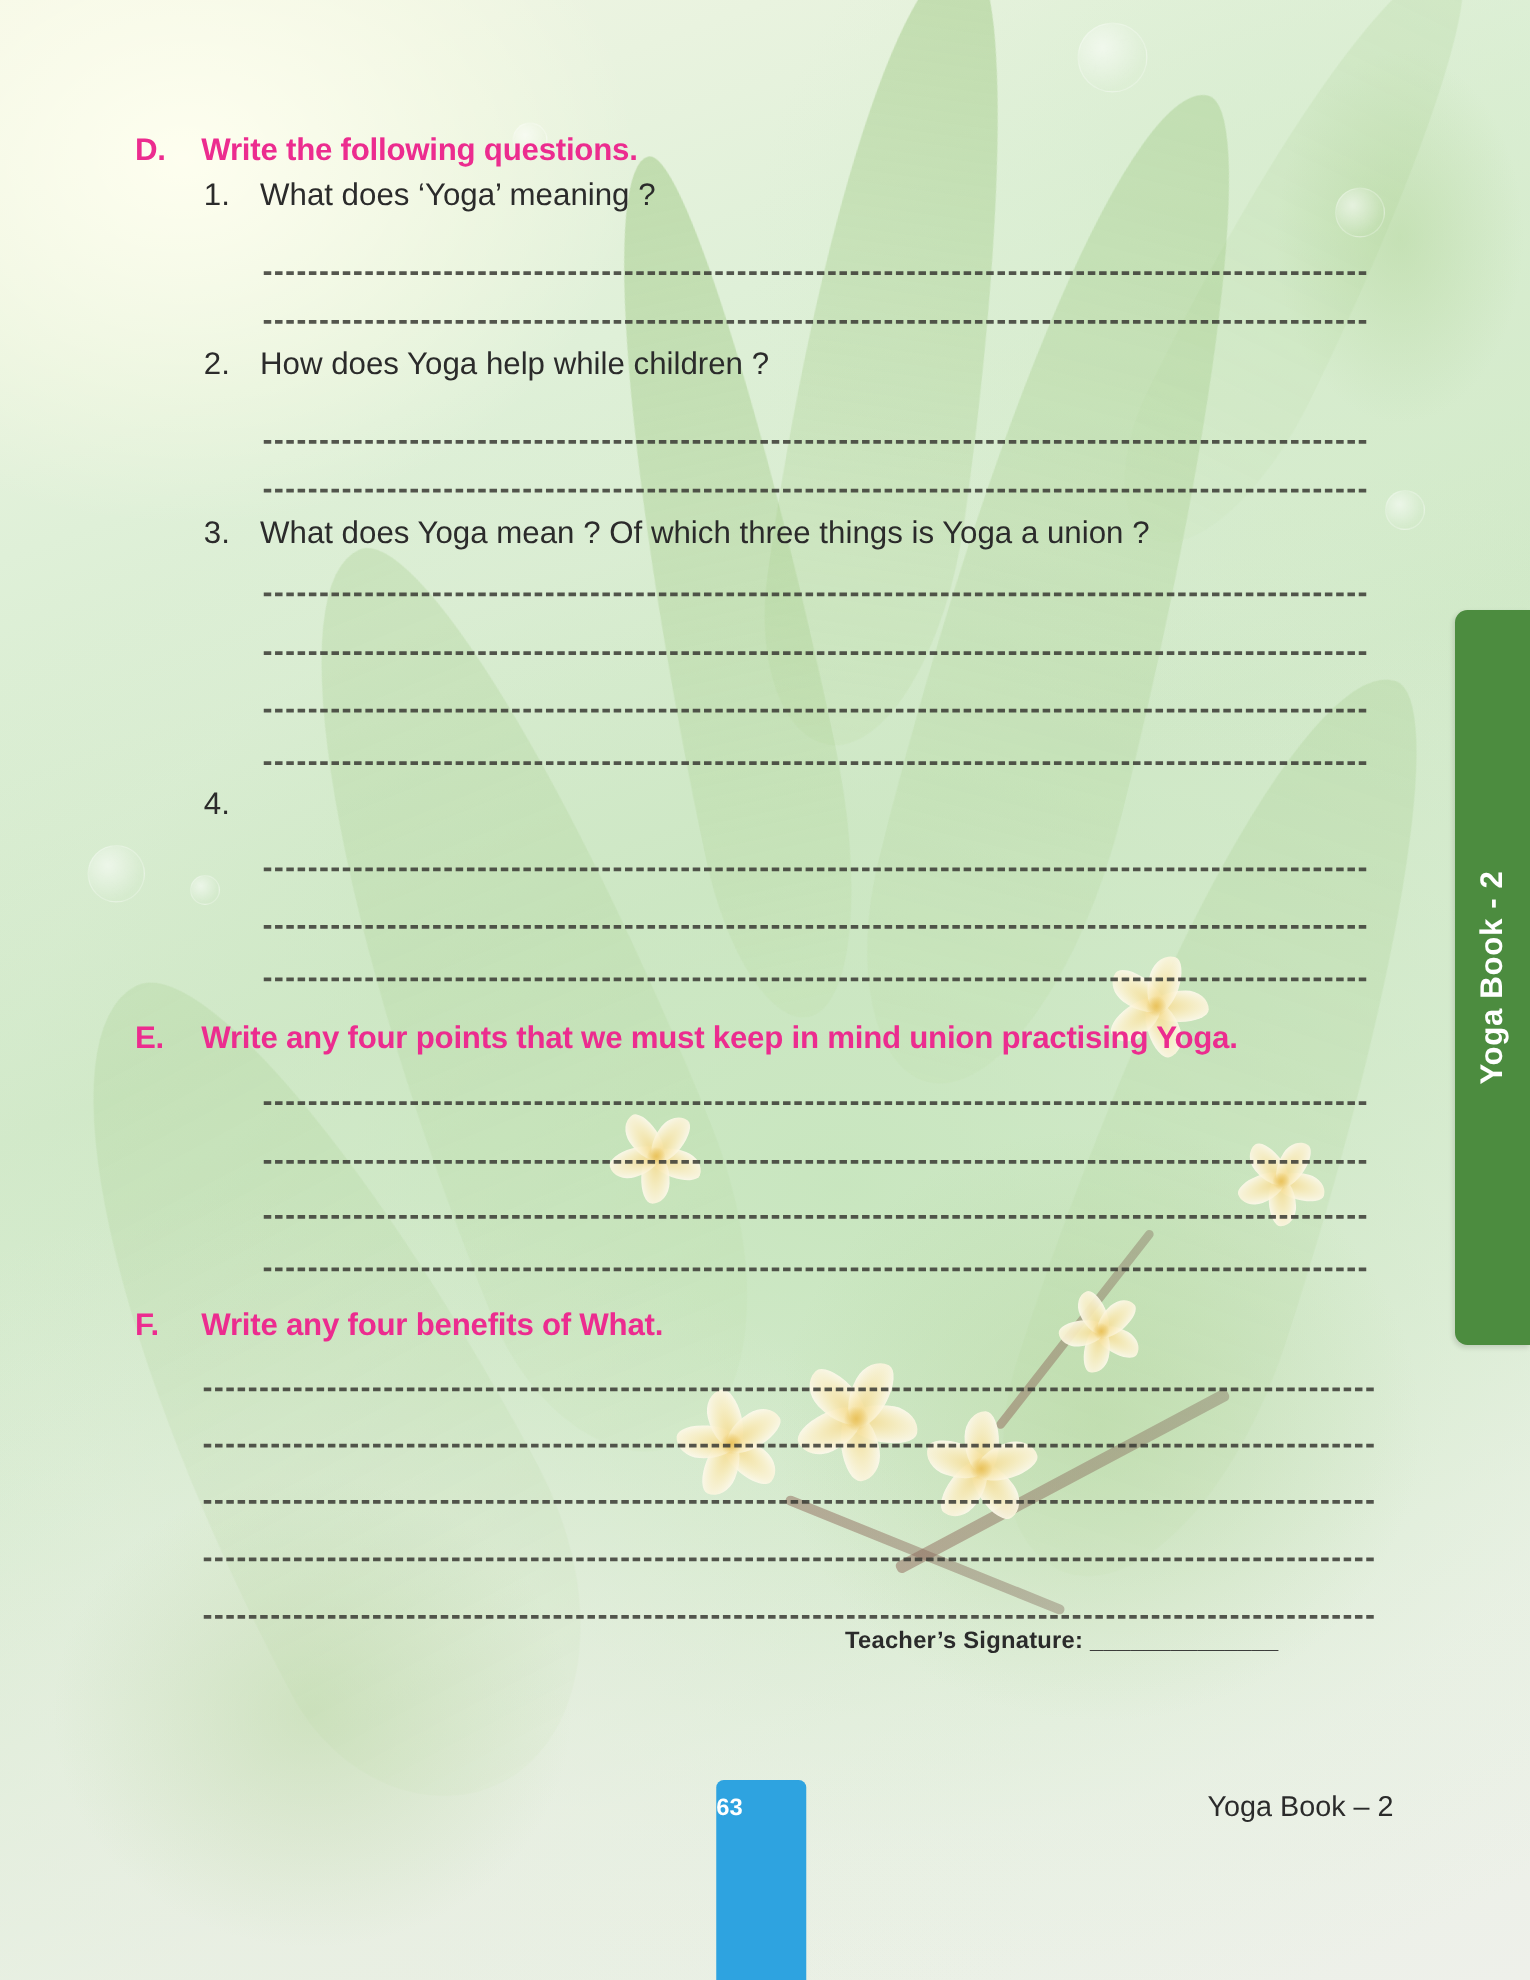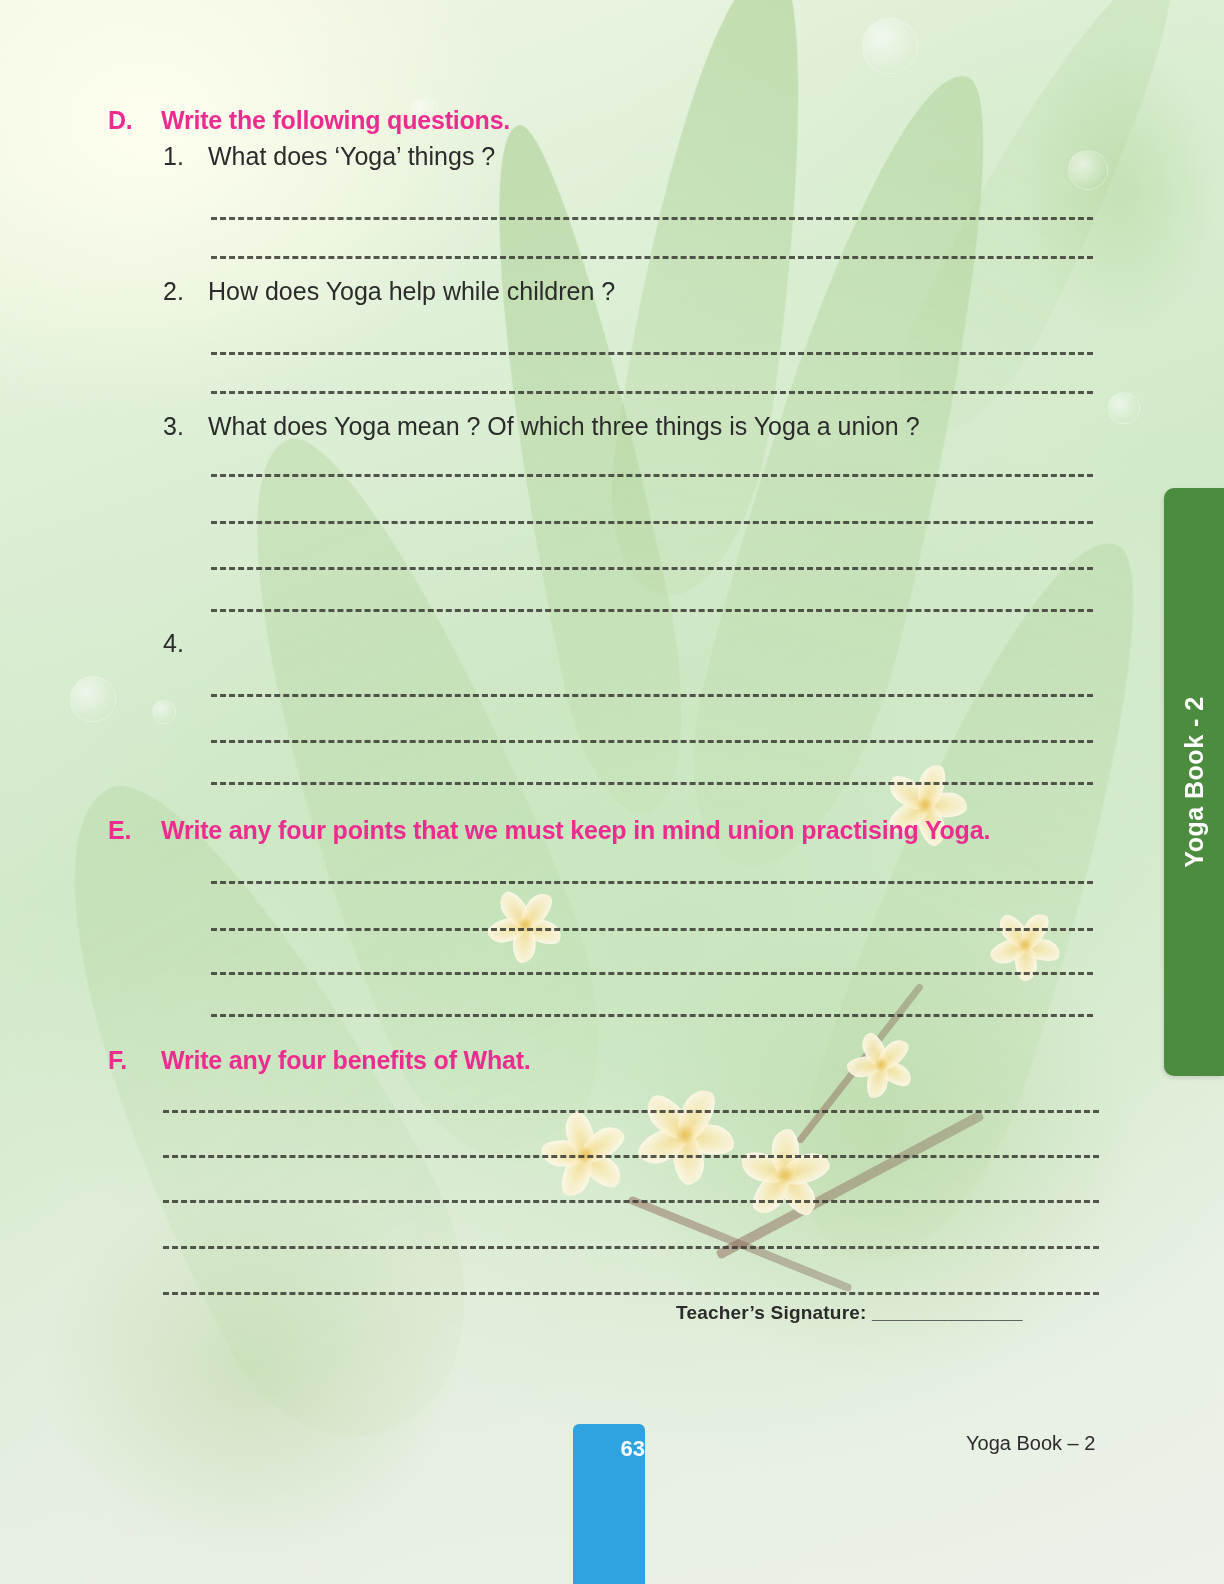--- a/index.html
+++ b/index.html
@@ -135,30 +135,30 @@
     top: 1424px;
     width: 72px;
     height: 160px;
     background: #2ea3e0;
     border-radius: 6px 6px 0 0;
   }
   .page-tab span {
     position: absolute;
     left: 0; right: 0;
     top: 12px;
-    text-align: right;
+    text-align: left;
     color: #ffffff;
     font-weight: bold;
-    font-size: 22px;
+    font-size: 19px;
   }
   .footer-book {
     position: absolute;
     left: 966px;
     top: 1432px;
-    font-size: 20px;
+    font-size: 23px;
     color: #2b2b2b;
   }
 </style>
 </head>
 <body>
 
 <div class="page">
 
   <div class="bg-art">
     <div class="blade" style="left:640px; top:-40px; width:150px; height:640px; transform:rotate(8deg);"></div>
@@ -243,21 +243,21 @@
 
   <div class="content">
 
     <div class="section-head" style="left:108px; top:106px;">
       <span class="section-letter">D.</span>
       <span>Write the following questions.</span>
     </div>
 
     <div class="qrow" style="left:163px; top:142px;">
       <span class="qnum">1.</span>
-      <span>What does ‘Yoga’ things ?</span>
+      <span>What does ‘Yoga’ meaning ?</span>
     </div>
     <div class="dashline" style="left:211px; top:217px; width:882px;"></div>
     <div class="dashline" style="left:211px; top:256px; width:882px;"></div>
 
     <div class="qrow" style="left:163px; top:277px;">
       <span class="qnum">2.</span>
       <span>How does Yoga help while children ?</span>
     </div>
     <div class="dashline" style="left:211px; top:352px; width:882px;"></div>
     <div class="dashline" style="left:211px; top:391px; width:882px;"></div>

